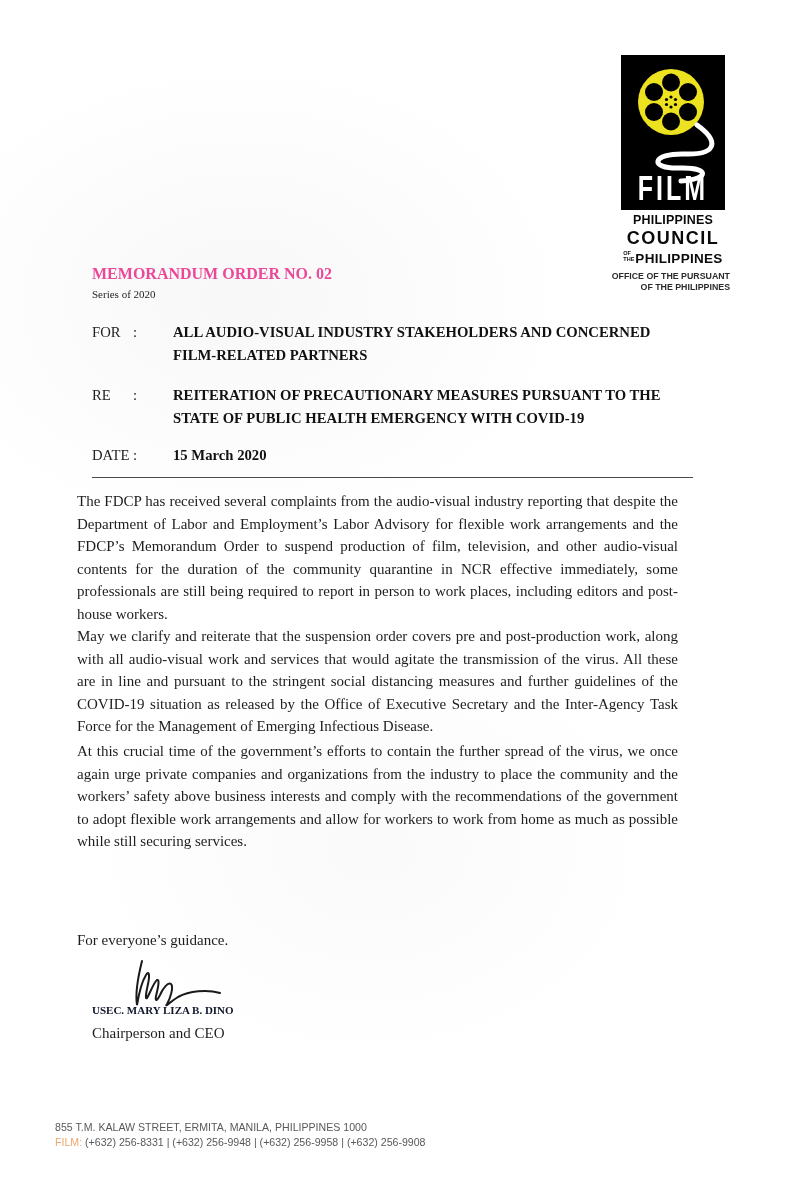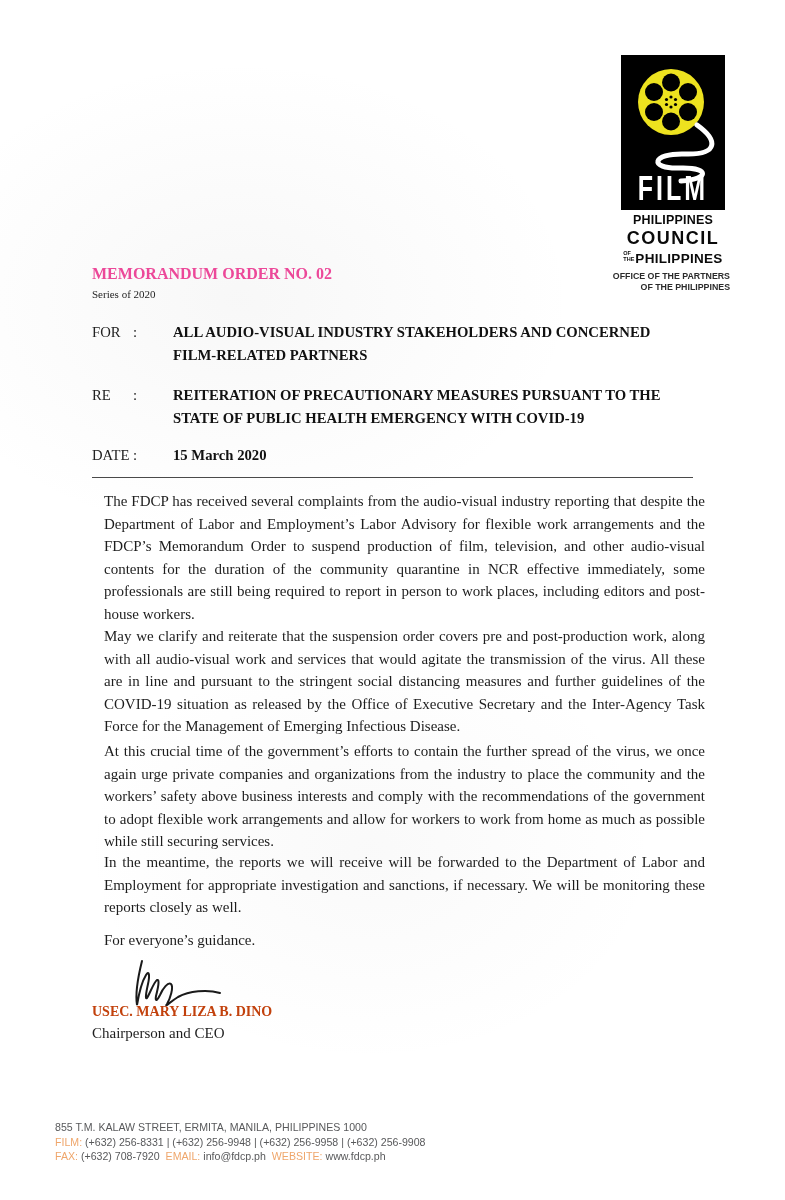--- a/index.html
+++ b/index.html
@@ -52,31 +52,31 @@
   .meta-row{position:absolute;left:92px;width:605px;font-size:14.7px;line-height:22.5px;}
   .meta-label{position:absolute;left:0;top:0;color:#222;}
   .meta-colon{position:absolute;left:41px;top:0;color:#222;}
   .meta-value{margin-left:81px;width:505px;font-weight:bold;color:#111;}
   .row-for{top:321px;}
   .row-re{top:384px;}
   .row-date{top:444px;}
   .separator{position:absolute;left:92px;top:477px;width:601px;border-top:1.4px solid #4a4a4a;}
 
   
-  .para{position:absolute;left:104px;width:601px;
+  .para{position:absolute;left:77px;width:601px;
     font-size:15px;line-height:22.5px;text-align:justify;color:#1d1d1d;margin:0;}
   .p1{top:490px;}
   .p2{top:625px;}
   .p3{top:740px;}
   .p4{top:851px;}
   .closing{top:929px;text-align:left;}
 
   
   .signature-svg{position:absolute;left:112px;top:955px;}
-  .sig-name{position:absolute;left:92px;top:1004px;font-weight:bold;font-size:14px;color:#c2410c;}
+  .sig-name{position:absolute;left:92px;top:1004px;font-weight:bold;font-size:11px;color:#0f172a;}
   .sig-title{position:absolute;left:92px;top:1025px;font-size:15px;}
 
   
   .footer{position:absolute;left:55px;top:1120px;
     font-family:"Liberation Sans", sans-serif;font-size:10.6px;line-height:14.5px;color:#58595B;}
   .footer .lbl{color:#EFA66B;}
   .footer span{margin-right:3px;}
 </style>
 </head>
 <body>
@@ -113,21 +113,21 @@
     <div class="logo-line logo-council">COUNCIL</div>
     <div class="logo-phil-row">
       <span class="of-the">
         <span>OF</span>
         <span>THE</span>
       </span>
       <span class="logo-line logo-phil" style="width:auto">PHILIPPINES</span>
     </div>
   </div>
   <div class="logo-caption">
-    <div>OFFICE OF THE PARTNERS</div>
+    <div>OFFICE OF THE PURSUANT</div>
     <div>OF THE PHILIPPINES</div>
   </div>
 
   <div class="memo-title">MEMORANDUM ORDER NO. 02</div>
   <div class="memo-series">Series of 2020</div>
 
   <div class="meta-row row-for">
     <span class="meta-label">FOR</span>
     <span class="meta-colon">:</span>
     <div class="meta-value">ALL AUDIO-VISUAL INDUSTRY STAKEHOLDERS AND CONCERNED FILM-RELATED PARTNERS</div>
@@ -141,34 +141,28 @@
     <span class="meta-label">DATE</span>
     <span class="meta-colon">:</span>
     <div class="meta-value">15 March 2020</div>
   </div>
 
   <div class="separator"></div>
 
   <p class="para p1">The FDCP has received several complaints from the audio-visual industry reporting that despite the Department of Labor and Employment’s Labor Advisory for flexible work arrangements and the FDCP’s Memorandum Order to suspend production of film, television, and other audio-visual contents for the duration of the community quarantine in NCR effective immediately, some professionals are still being required to report in person to work places, including editors and post-house workers.</p>
   <p class="para p2">May we clarify and reiterate that the suspension order covers pre and post-production work, along with all audio-visual work and services that would agitate the transmission of the virus. All these are in line and pursuant to the stringent social distancing measures and further guidelines of the COVID-19 situation as released by the Office of Executive Secretary and the Inter-Agency Task Force for the Management of Emerging Infectious Disease.</p>
   <p class="para p3">At this crucial time of the government’s efforts to contain the further spread of the virus, we once again urge private companies and organizations from the industry to place the community and the workers’ safety above business interests and comply with the recommendations of the government to adopt flexible work arrangements and allow for workers to work from home as much as possible while still securing services.</p>
-  <p class="para p4">In the meantime, the reports we will receive will be forwarded to the Department of Labor and Employment for appropriate investigation and sanctions, if necessary. We will be monitoring these reports closely as well.</p>
   <p class="para closing">For everyone’s guidance.</p>
 
   <svg class="signature-svg" width="115" height="55" viewBox="0 0 115 55">
     <path d="M30,6 C27,18 23,38 25,50 C26,44 29,28 34,20 C37,15 38,20 36,29 C34,38 33,45 35,43 C38,38 42,27 45,25 C48,24 46,33 44,41 C43,47 45,46 48,40 C51,33 56,27 59,29 C62,32 58,44 55,49 C52,53 58,47 66,42 C77,36 95,34 108,38" stroke="#1a1a1a" stroke-width="2" fill="none" stroke-linecap="round"></path>
   </svg>
   <div class="sig-name">USEC. MARY LIZA B. DINO</div>
   <div class="sig-title">Chairperson and CEO</div>
 
   <div class="footer">
     <div>855 T.M. KALAW STREET, ERMITA, MANILA, PHILIPPINES 1000</div>
     <div>
       <span class="lbl">FILM:</span><span>(+632) 256-8331 | (+632) 256-9948 | (+632) 256-9958 | (+632) 256-9908</span>
     </div>
-    <div>
-      <span class="lbl">FAX:</span><span>(+632) 708-7920</span>
-      <span class="lbl">EMAIL:</span><span>info@fdcp.ph</span>
-      <span class="lbl">WEBSITE:</span><span>www.fdcp.ph</span>
-    </div>
   </div>
 
 </div>
 
 </body></html>

